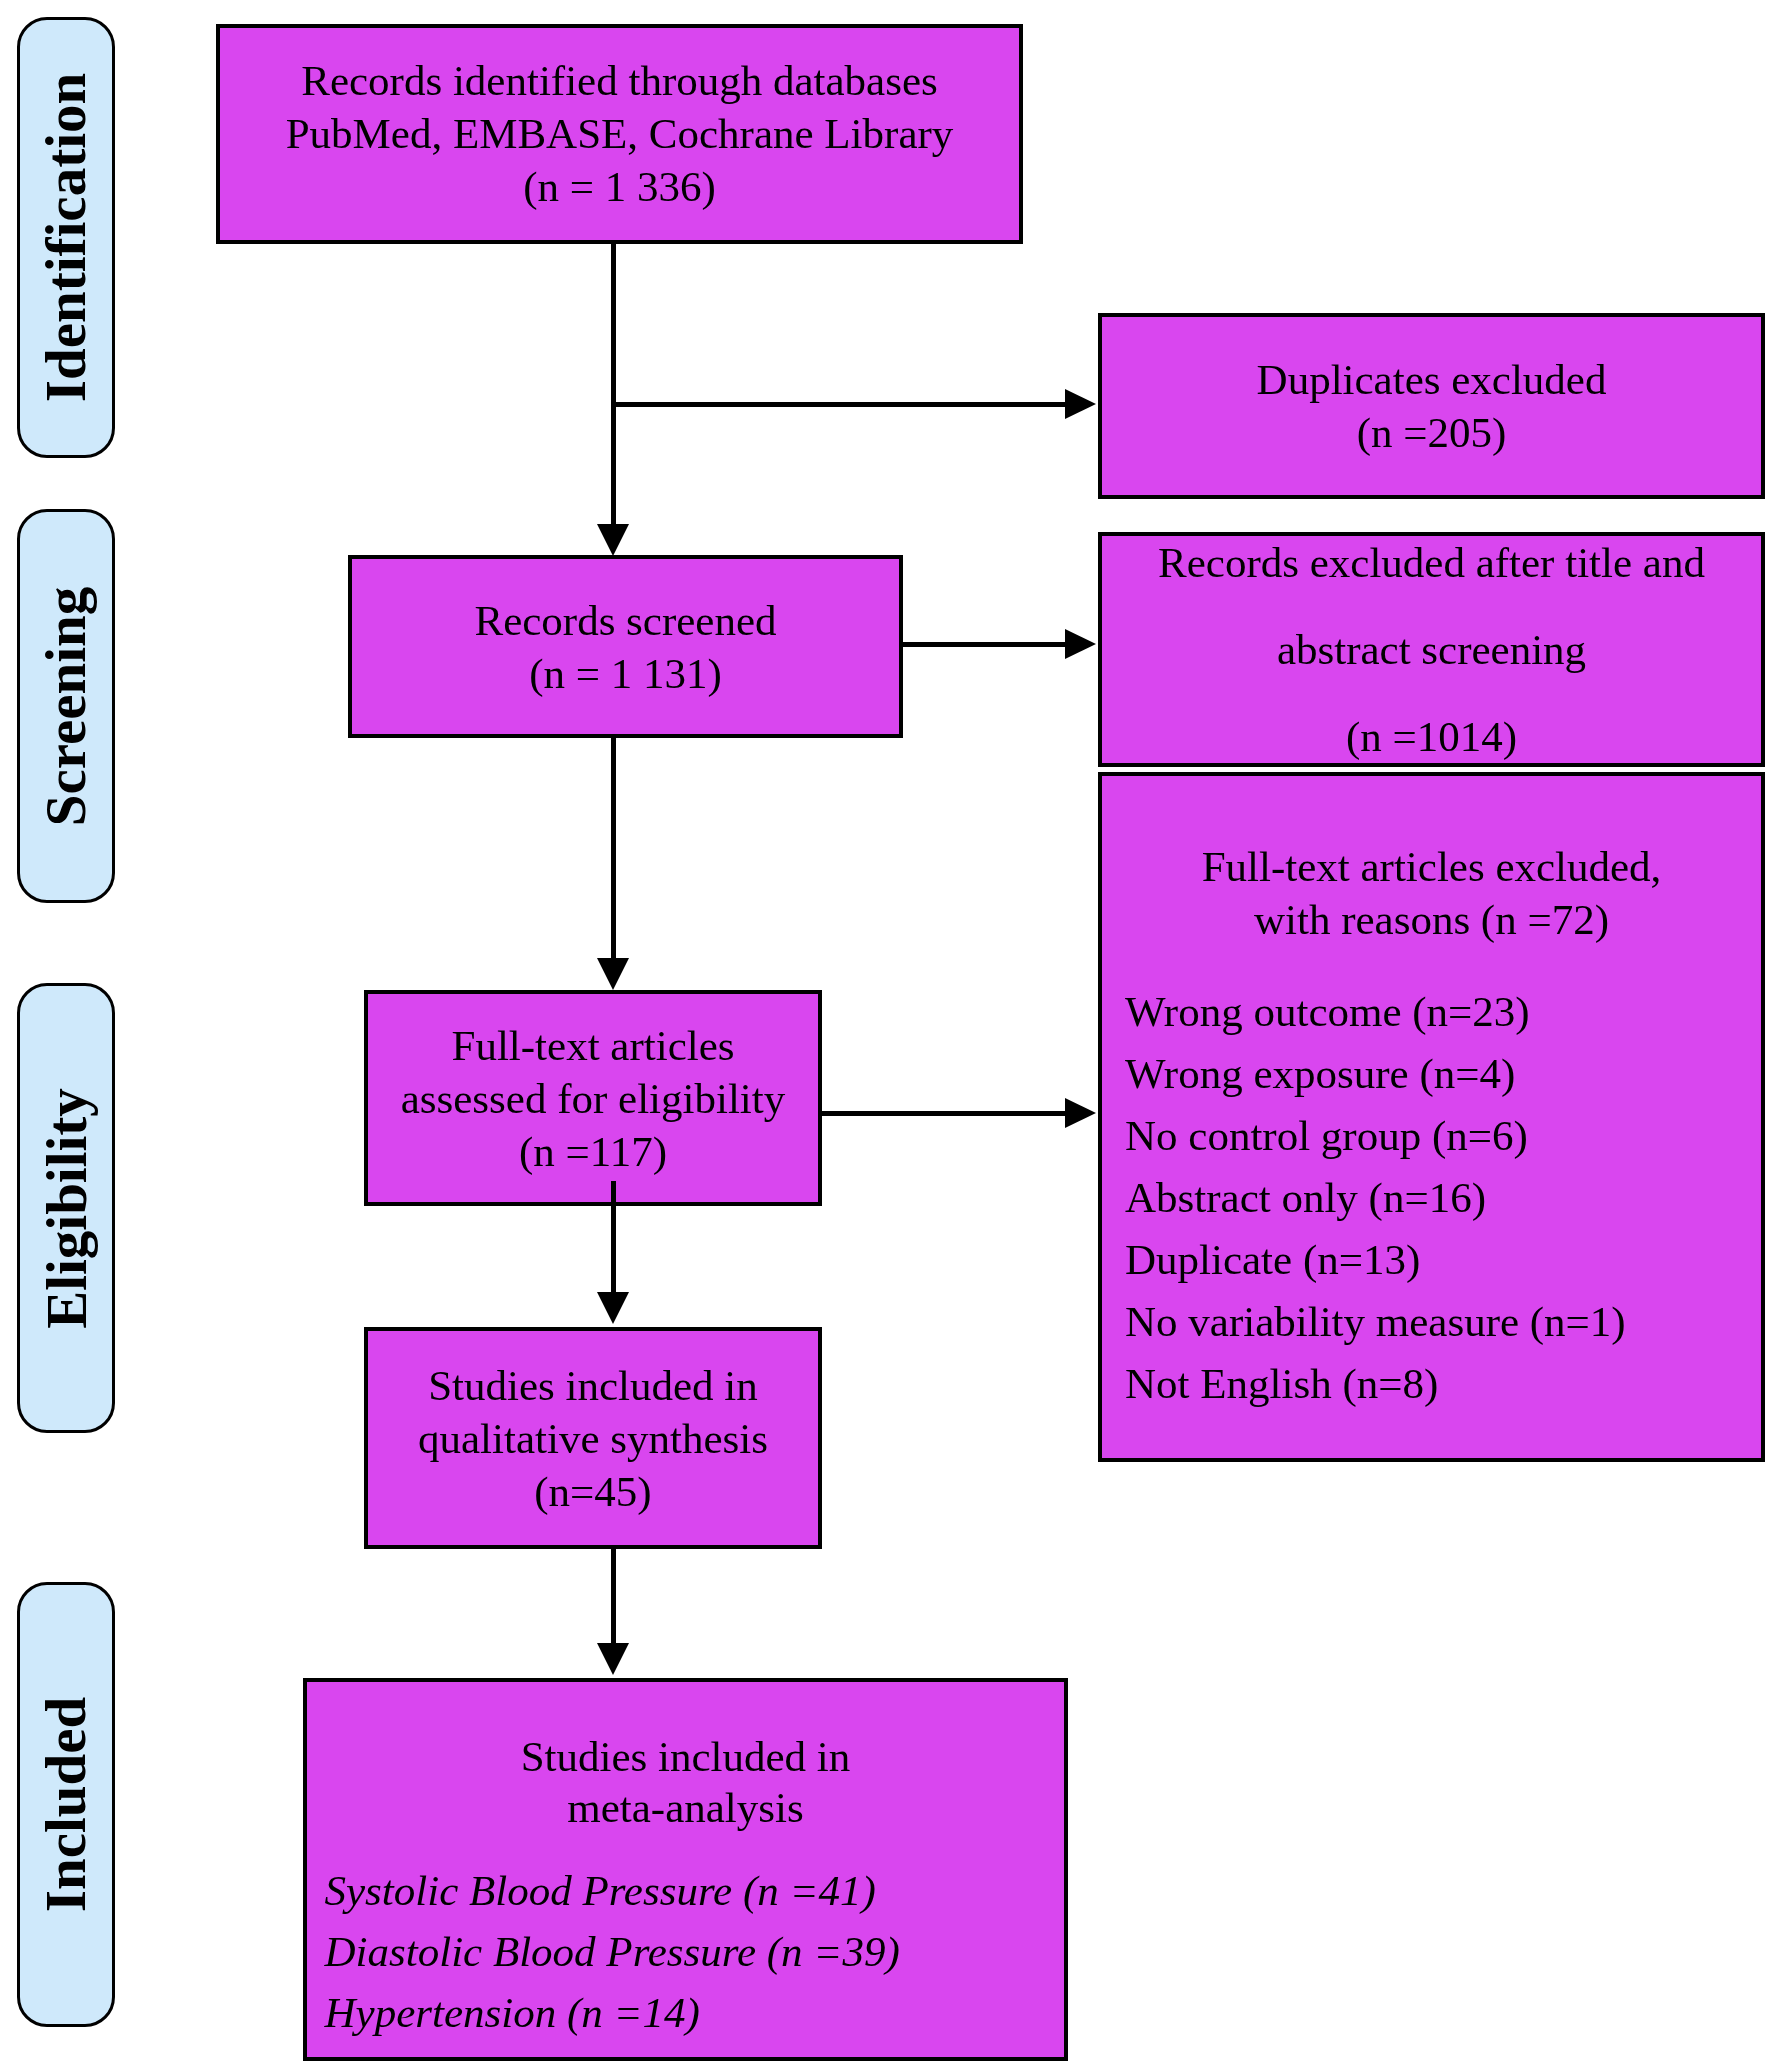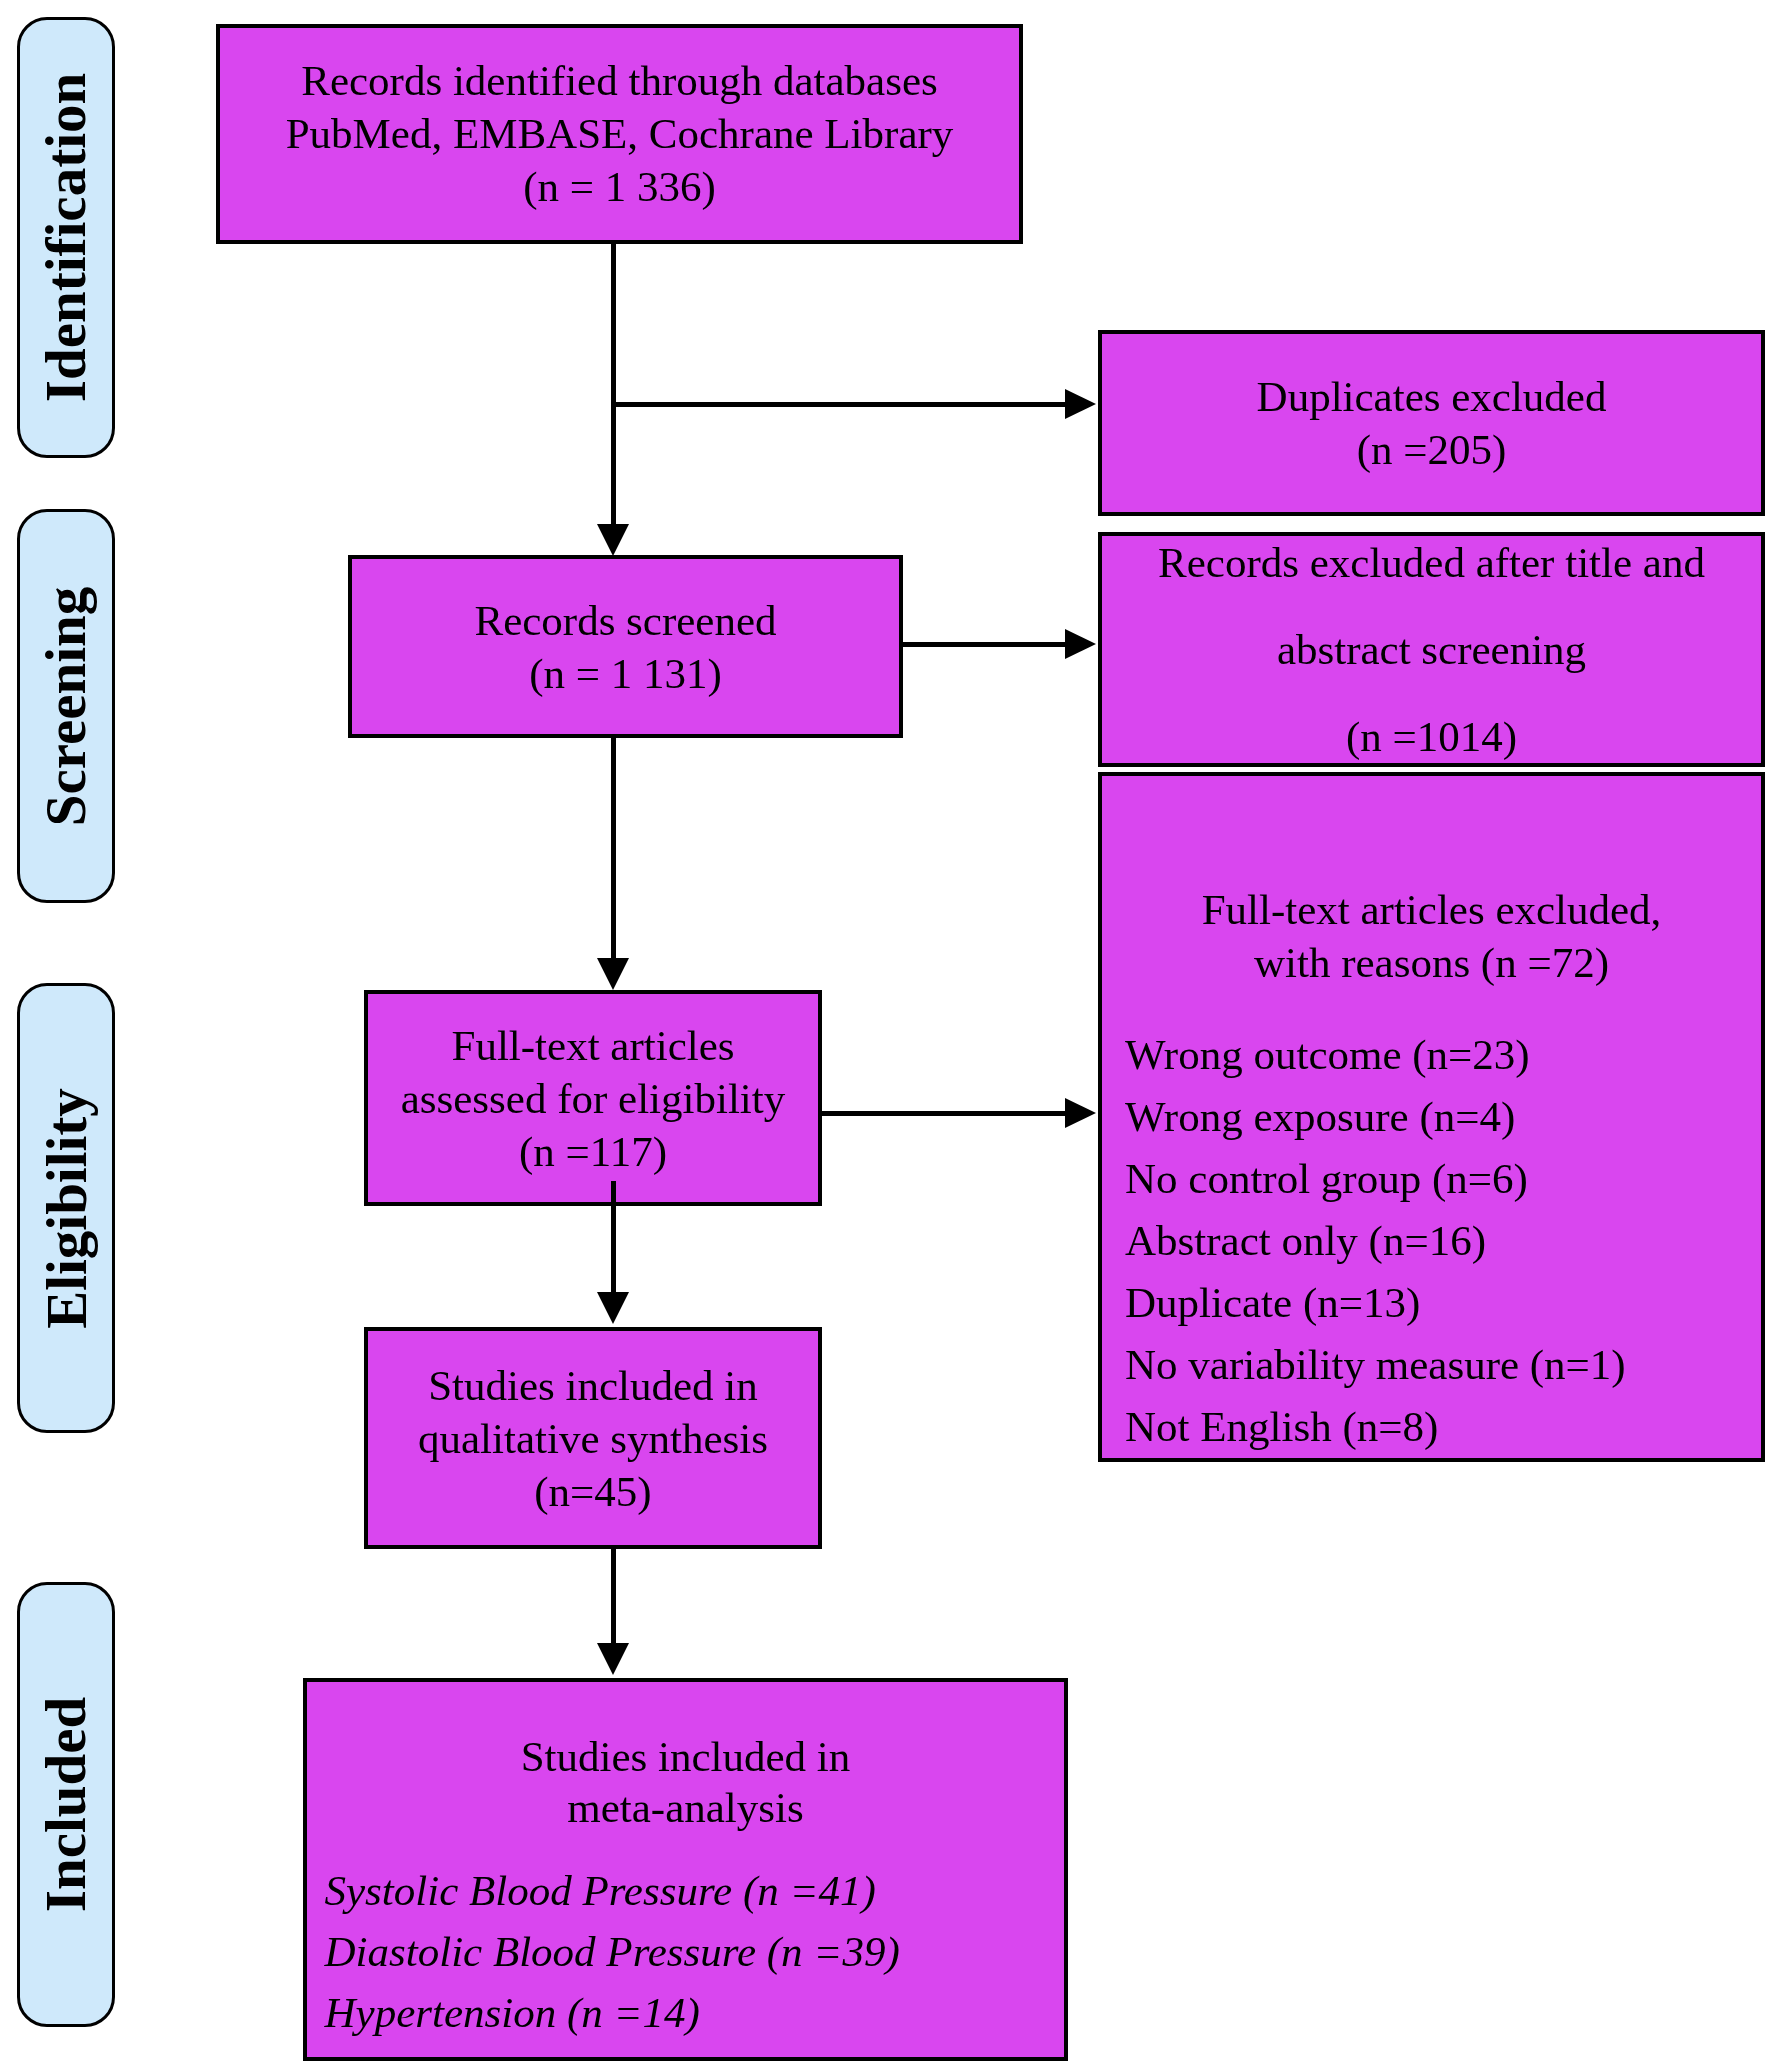--- a/index.html
+++ b/index.html
@@ -21,21 +21,21 @@
   }
   
   .fbox {
     position:absolute; background:#d946ef; border:4px solid #000;
     box-sizing:border-box;
     display:flex; flex-direction:column; align-items:center; justify-content:center;
     text-align:center; font-size:43px; line-height:53px;
   }
   .fbox .ln { white-space:nowrap; }
   
-  #box-reasons { justify-content:flex-end; padding-top:20px; }
+  #box-reasons { justify-content:center; padding-top:20px; }
   #box-reasons .heading { width:100%; text-align:center; }
   #box-reasons .list {
     margin-top:35px; width:100%; text-align:left; box-sizing:border-box;
     padding-left:23px; line-height:62px;
   }
   
   #box-meta { justify-content:flex-start; padding-top:49px; }
   #box-meta .heading { width:100%; text-align:center; line-height:51px; }
   #box-meta .list {
     margin-top:27px; width:100%; text-align:left; box-sizing:border-box;
@@ -101,21 +101,21 @@
       <div class="ln">Studies included in</div>
       <div class="ln">meta-analysis</div>
     </div>
     <div class="list">
       <div class="ln">Systolic Blood Pressure (n =41)</div>
       <div class="ln">Diastolic Blood Pressure (n =39)</div>
       <div class="ln">Hypertension (n =14)</div>
     </div>
   </div>
 
-  <div class="fbox" style="left:1098px; top:330px; width:667px; height:186px;">
+  <div class="fbox" style="left:1098px; top:313px; width:667px; height:186px;">
     <div class="ln">Duplicates excluded</div>
     <div class="ln">(n =205)</div>
   </div>
 
   <div class="fbox" style="left:1098px; top:532px; width:667px; height:235px;justify-content:space-between;">
     <div class="ln">Records excluded after title and</div>
     <div class="ln">abstract screening</div>
     <div class="ln">(n =1014)</div>
   </div>
 

